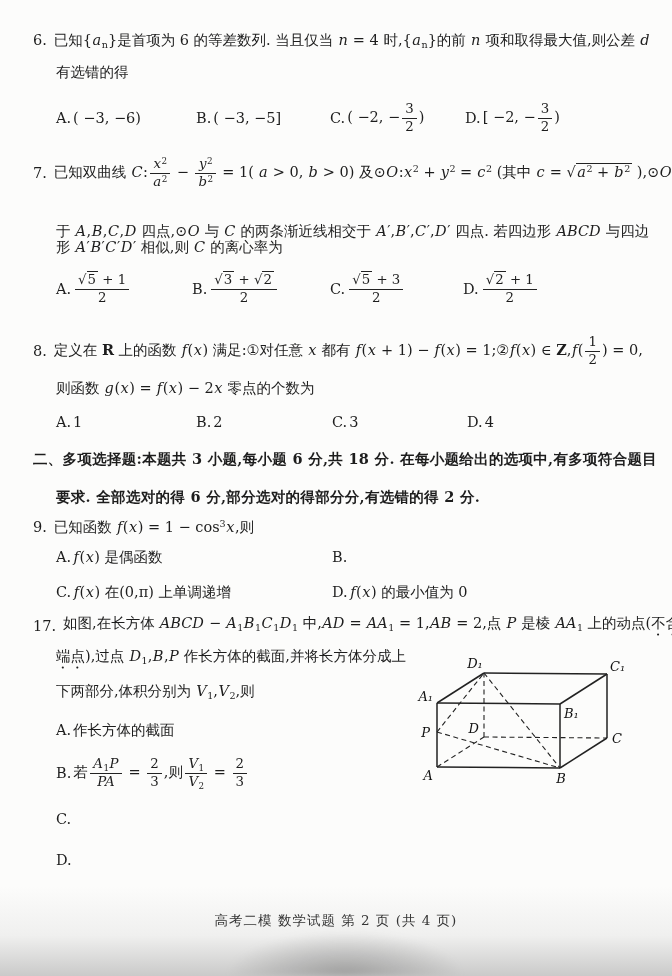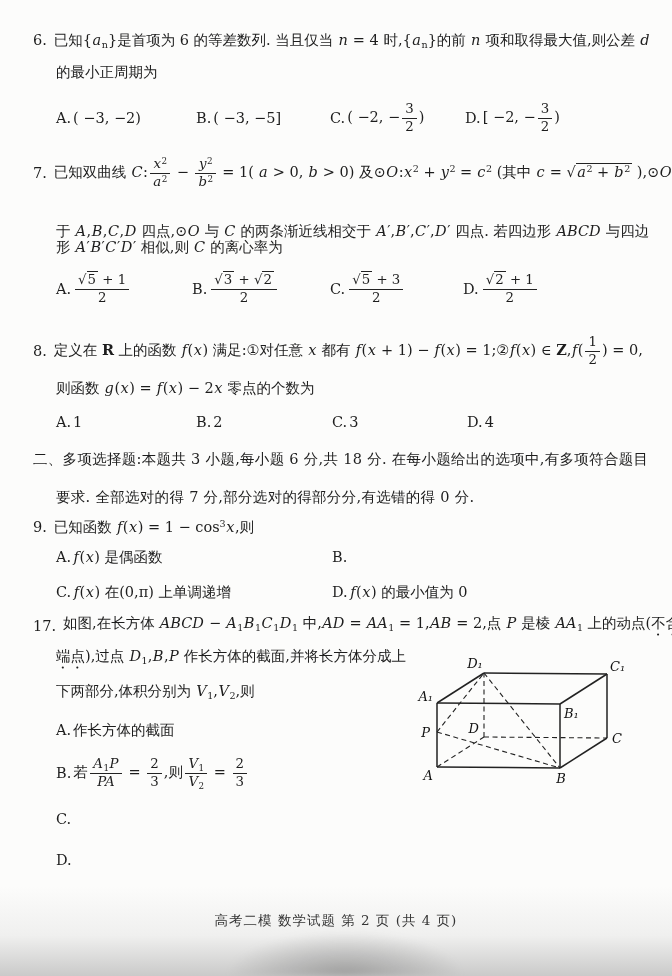--- a/index.html
+++ b/index.html
@@ -10,21 +10,21 @@
     font-family:"DejaVu Serif","DejaVu Sans",serif;
     font-size:14.5px;color:#1d1d1d;
   }
   .ln{
     position:absolute;left:56px;height:22px;
     display:flex;align-items:center;white-space:nowrap;
   }
   .qline{left:33px;}
   .tall{height:36px;}
   .qnum{margin-right:7px;}
-  .sec{font-weight:normal;letter-spacing:.3px;}
+  .sec{font-weight:bold;letter-spacing:.3px;}
   i.v{font-style:italic;padding:0 .5px;}
   b{font-weight:bold;}
   sub,sup{font-size:.66em;line-height:0;}
   sub{vertical-align:-.35em;}
   sup{vertical-align:.5em;}
   .fr{display:inline-block;vertical-align:middle;text-align:center;
       line-height:1.1;font-size:.92em;margin:0 2px;}
   .fr .nu{display:block;border-bottom:1.2px solid #222;padding:0 3px 1px;}
   .fr .de{display:block;padding-top:1px;}
   .sq{display:inline-block;white-space:nowrap;}
@@ -54,25 +54,25 @@
   }
 </style>
 </head>
 <body>
 
 <div class="ln qline" style="top:29px">
     <span class="qnum">6.</span>
     <span>已知{<i class="v">a</i><sub>n</sub>}是首项为 6 的等差数列. 当且仅当 <i class="v">n</i> = 4 时,{<i class="v">a</i><sub>n</sub>}的前 <i class="v">n</i> 项和取得最大值,则公差 <i class="v">d</i></span>
   </div>
 <div class="ln" style="top:61px">
-    <span>的最小正周期为</span>
+    <span>有选错的得</span>
   </div>
 <div class="opt" style="top:101px;left:56px">
     <span class="olabel">A.</span>
-    <span>( −3, −2)</span>
+    <span>( −3, −6)</span>
   </div>
 <div class="opt" style="top:101px;left:196px">
     <span class="olabel">B.</span>
     <span>( −3, −5]</span>
   </div>
 <div class="opt" style="top:101px;left:330px">
     <span class="olabel">C.</span>
     <span>( −2, −<span class="fr"><span class="nu">3</span><span class="de">2</span></span>)</span>
   </div>
 <div class="opt" style="top:101px;left:465px">
@@ -128,21 +128,21 @@
   </div>
 <div class="opt" style="top:405px;left:467px">
     <span class="olabel">D.</span>
     <span>4</span>
   </div>
 
 <div class="ln qline sec" style="top:448px">
     <span>二、多项选择题:本题共 3 小题,每小题 6 分,共 18 分. 在每小题给出的选项中,有多项符合题目</span>
   </div>
 <div class="ln sec" style="top:486px">
-    <span>要求. 全部选对的得 7 分,部分选对的得部分分,有选错的得 0 分.</span>
+    <span>要求. 全部选对的得 6 分,部分选对的得部分分,有选错的得 2 分.</span>
   </div>
 
 <div class="ln qline" style="top:516px">
     <span class="qnum">9.</span>
     <span>已知函数 <i class="v">f</i>(<i class="v">x</i>) = 1 − <span>cos</span><sup>3</sup><i class="v">x</i>,则</span>
   </div>
 <div class="opt" style="top:540px;left:56px">
     <span class="olabel">A.</span>
     <span><i class="v">f</i>(<i class="v">x</i>) 是偶函数</span>
   </div>

